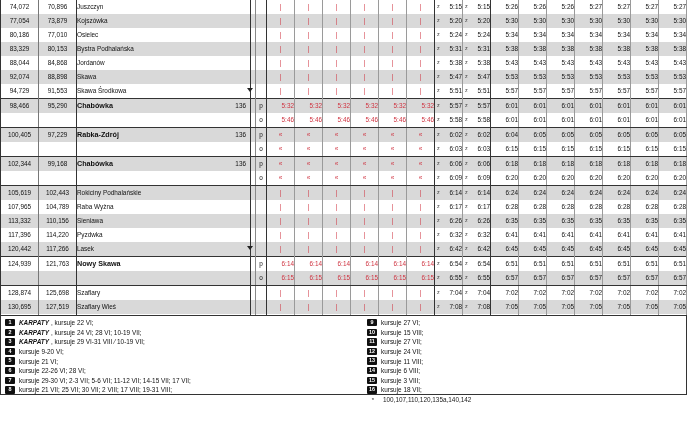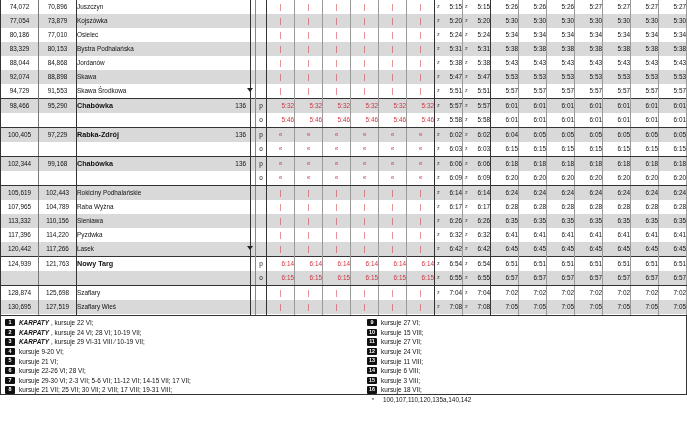--- a/index.html
+++ b/index.html
@@ -598,21 +598,21 @@
             <td class="t blk">6:45</td>
             <td class="t blk">6:45</td>
             <td class="t blk">6:45</td>
             <td class="t blk">6:45</td>
             <td class="t blk">6:45</td>
             <td class="t blk">6:45</td>
           </tr>
           <tr class="plain seph">
             <td class="km">124,939</td>
             <td class="km2">121,763</td>
-            <td class="stn bold">Nowy Targ</td>
+            <td class="stn bold">Nowy Skawa</td>
             <td class="lref"></td>
             <td class="arr">
               <div class="vline"></div>
             </td>
             <td class="po">p</td>
             <td class="t red">6:14</td>
             <td class="t red">6:14</td>
             <td class="t red">6:14</td>
             <td class="t red">6:14</td>
             <td class="t red">6:14</td>

